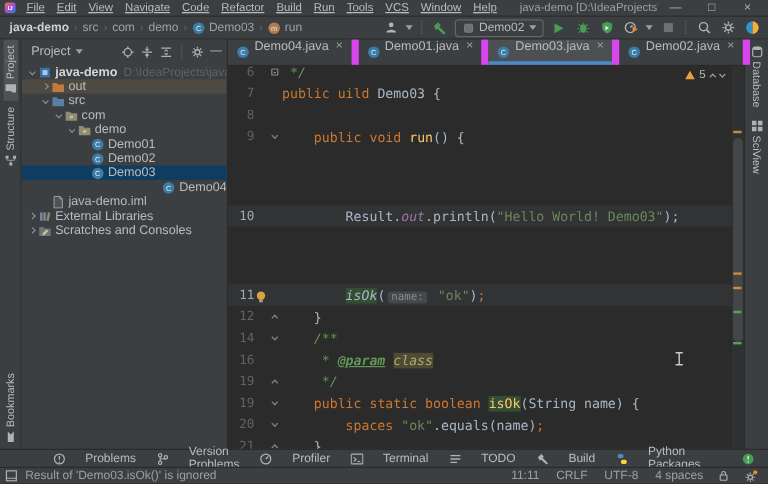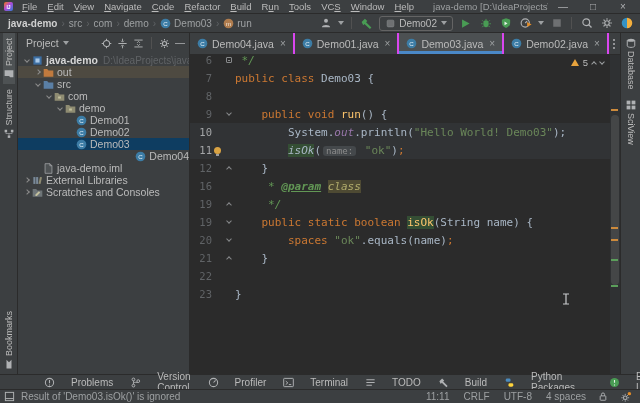--- a/index.html
+++ b/index.html
@@ -3,21 +3,21 @@
 <meta charset="utf-8">
 <style>
   * { box-sizing: border-box; margin: 0; padding: 0; }
   html,body { width: 640px; height: 403px; overflow: hidden; }
   body { font-family: "Liberation Sans", sans-serif; background:#2B2B2B; color:#BBBBBB; }
   #app { position:relative; width:640px; height:403px; display:flex; flex-direction:column; background:#3C3F41; }
 
   
   #titlebar { height:14px; flex:0 0 14px; display:flex; align-items:center; background:#3C3F41; border-bottom:1px solid #2B2B2B; padding:0 2px 0 3px; }
   #idea-logo { width:9px; height:9px; border-radius:2px; margin:0 4px 0 1px; background:linear-gradient(135deg,#F97A12 0%,#B04BDB 45%,#2F7BD6 100%); display:flex; align-items:center; justify-content:center; color:#fff; font-size:5px; font-weight:bold; }
-  #menubar { display:flex; }
+  #menubar { display:flex;text-decoration:underline; }
   .menu-item { font-size:9.5px; color:#BBBBBB; padding:0 5px; cursor:default; }
   .menu-item u { text-decoration:underline; }
   #win-title { margin-left:14px; font-size:9.5px; color:#9DA0A2; white-space:nowrap; overflow:hidden; flex:1; }
   .win-btn { width:30px; text-align:center; color:#AFB1B3; font-size:10px; line-height:13px; }
 
   
   #navbar { height:19px; flex:0 0 19px; display:flex; align-items:center; background:#3C3F41; border-bottom:1px solid #2B2B2B; padding:0 6px; }
   #breadcrumbs { display:flex; align-items:center; font-size:10px; color:#9DA0A2; }
   .crumb { display:flex; align-items:center; gap:3px; padding:0 2px; }
   .crumb.bold { color:#D0D0D0; font-weight:bold; }
@@ -51,31 +51,31 @@
   .chev { width:4px; height:4px; border-right:1.2px solid #8C8C8C; border-bottom:1.2px solid #8C8C8C; display:inline-block; }
   .chev.right { transform:rotate(-45deg); }
   .chev.down { transform:rotate(45deg); }
   .tree-ico { width:12px; flex:0 0 12px; display:flex; align-items:center; justify-content:center; margin-right:3px; }
   .tree-label.bold { font-weight:bold; color:#D5D5D5; }
   .tree-path { color:#606366; margin-left:5px; font-size:10px; }
 
   
   #editor { flex:1; display:flex; flex-direction:column; min-width:0; background:#2B2B2B; }
   #tabbar { height:22px; flex:0 0 22px; background:#3C3F41; display:flex; align-items:stretch; border-bottom:1px solid #2B2B2B; }
-  .tab { display:flex; align-items:center; gap:4px; padding:0 7px; font-size:10.5px; color:#BBBBBB; border-right:2px solid #d946ef; position:relative; }
+  .tab { display:flex; gap:4px; padding:0 7px; font-size:10.5px; color:#BBBBBB; border-right:6px solid #d946ef; position:relative; }
   .tab.active { background:#4C5052; }
   .tab.active::after { content:""; position:absolute; left:0; right:0; bottom:0; height:3px; background:#4A88C7; }
   .tab-close { color:#9DA0A2; font-size:10px; margin-left:2px; }
   #tab-kebab { margin-left:auto; width:16px; display:flex; align-items:center; justify-content:center; }
   .kebab-dots { width:2px; height:2px; border-radius:50%; background:#AFB1B3; box-shadow:0 -4px 0 #AFB1B3, 0 4px 0 #AFB1B3; }
 
   #code-wrap { position:relative; flex:1; overflow:hidden; }
   #code-lines { margin-top:-4px; }
   .code-line { height:18px; display:flex; align-items:center; font-family:"DejaVu Sans Mono","Liberation Mono",monospace; font-size:11px; white-space:pre; }
-  .code-line.caret { background:#313335; }
+  .code-line.caret { background:#313335;margin-top:48px; }
   .ln { width:22px; flex:0 0 22px; text-align:right; color:#606366; font-size:10.5px; }
   .code-line.caret .ln { color:#A4A6A8; }
   .gslot { width:11px; flex:0 0 11px; display:flex; align-items:center; justify-content:center; }
   .fslot { width:12px; flex:0 0 12px; display:flex; align-items:center; justify-content:center; position:relative; }
   .code-text { flex:1; }
   .fm-down { width:4px; height:4px; border-right:1.3px solid #87898B; border-bottom:1.3px solid #87898B; transform:rotate(45deg); margin-top:-2px; }
   .fm-up { width:4px; height:4px; border-right:1.3px solid #87898B; border-bottom:1.3px solid #87898B; transform:rotate(-135deg); margin-bottom:-2px; }
   .fm-box { width:6px; height:6px; border:1px solid #87898B; border-radius:1px; position:relative; }
   .fm-box::after { content:""; position:absolute; left:1px; right:1px; top:2px; border-top:1px solid #87898B; }
   .fm-pipe { position:absolute; left:50%; top:0; bottom:0; width:1px; background:#4E5152; }
@@ -529,26 +529,27 @@
             <span>Demo02.java</span>
             <span class="tab-close">×</span>
           </div>
           <div id="tab-kebab">
             <span class="kebab-dots"></span>
           </div>
         </div>
       <div id="code-wrap">
         <div id="code-lines">
             <div class="code-line"><span class="ln">6</span><span class="gslot"></span><span class="fslot"><span class="fm-box"></span></span><span class="code-text"><span class="seg-doc"> */</span></span></div>
-            <div class="code-line"><span class="ln">7</span><span class="gslot"></span><span class="fslot"></span><span class="code-text"><span class="seg-kw">public class </span><span class="seg-pl">Demo03 {</span></span></div>
+            <div class="code-line"><span class="ln">7</span><span class="gslot"></span><span class="fslot"></span><span class="code-text"><span class="seg-kw">public uild </span><span class="seg-pl">Demo03 {</span></span></div>
             <div class="code-line"><span class="ln">8</span><span class="gslot"></span><span class="fslot"></span><span class="code-text"></span></div>
             <div class="code-line"><span class="ln">9</span><span class="gslot"></span><span class="fslot"><span class="fm-down"></span></span><span class="code-text"><span class="seg-pl">    </span><span class="seg-kw">public void </span><span class="seg-mdecl">run</span><span class="seg-pl">() {</span></span></div>
-            <div class="code-line caret"><span class="ln">10</span><span class="gslot"></span><span class="fslot"><span class="fm-pipe"></span></span><span class="code-text"><span class="seg-pl">        System.</span><span class="seg-field">out</span><span class="seg-pl">.println(</span><span class="seg-str">"Hello World! Demo03"</span><span class="seg-pl">);</span></span></div>
+            <div class="code-line caret"><span class="ln">10</span><span class="gslot"></span><span class="fslot"><span class="fm-pipe"></span></span><span class="code-text"><span class="seg-pl">        Result.</span><span class="seg-field">out</span><span class="seg-pl">.println(</span><span class="seg-str">"Hello World! Demo03"</span><span class="seg-pl">);</span></span></div>
             <div class="code-line caret"><span class="ln">11</span><span class="gslot"><span class="bulb"></span></span><span class="fslot"><span class="fm-pipe"></span></span><span class="code-text"><span class="seg-pl">        </span><span class="seg-callit-hl">isOk</span><span class="seg-pl">(</span><span class="seg-inlay">name:</span><span class="seg-pl"> </span><span class="seg-str">"ok"</span><span class="seg-pl">)</span><span class="seg-semi">;</span></span></div>
             <div class="code-line"><span class="ln">12</span><span class="gslot"></span><span class="fslot"><span class="fm-up"></span></span><span class="code-text"><span class="seg-pl">    }</span></span></div>
+            <div class="code-line"><span class="ln">14</span><span class="gslot"></span><span class="fslot"><span class="fm-down"></span></span><span class="code-text"><span class="seg-pl">    </span><span class="seg-doc">/**</span></span></div>
             <div class="code-line"><span class="ln">16</span><span class="gslot"></span><span class="fslot"><span class="fm-pipe"></span></span><span class="code-text"><span class="seg-doc">     * </span><span class="seg-doctag">@param</span><span class="seg-pl"> </span><span class="seg-docval">class</span></span></div>
             <div class="code-line"><span class="ln">19</span><span class="gslot"></span><span class="fslot"><span class="fm-up"></span></span><span class="code-text"><span class="seg-doc">     */</span></span></div>
             <div class="code-line"><span class="ln">19</span><span class="gslot"></span><span class="fslot"><span class="fm-down"></span></span><span class="code-text"><span class="seg-pl">    </span><span class="seg-kw">public static boolean </span><span class="seg-mdecl-hl">isOk</span><span class="seg-pl">(String name) {</span></span></div>
             <div class="code-line"><span class="ln">20</span><span class="gslot"></span><span class="fslot"><span class="fm-down"></span></span><span class="code-text"><span class="seg-pl">        </span><span class="seg-kw">spaces </span><span class="seg-str">"ok"</span><span class="seg-pl">.equals(name)</span><span class="seg-semi">;</span></span></div>
             <div class="code-line"><span class="ln">21</span><span class="gslot"></span><span class="fslot"><span class="fm-up"></span></span><span class="code-text"><span class="seg-pl">    }</span></span></div>
             <div class="code-line"><span class="ln">22</span><span class="gslot"></span><span class="fslot"></span><span class="code-text"></span></div>
             <div class="code-line"><span class="ln">23</span><span class="gslot"></span><span class="fslot"></span><span class="code-text"><span class="seg-pl">}</span></span></div>
           </div>
         <div id="inspect-widget">
           <span class="warn-tri"></span>
@@ -609,21 +610,21 @@
       </span>
       <span class="bb-item">
         <span style="display: inline-flex; align-items: center;">
           <svg width="11" height="11" viewBox="0 0 16 16">
             <circle cx="5" cy="3.5" r="2" fill="none" stroke="#AFB1B3" stroke-width="1.4"></circle>
             <circle cx="5" cy="12.5" r="2" fill="none" stroke="#AFB1B3" stroke-width="1.4"></circle>
             <circle cx="12" cy="6" r="2" fill="none" stroke="#AFB1B3" stroke-width="1.4"></circle>
             <path d="M5 5.5v5M5 9c0-2.5 7-.5 7-1" fill="none" stroke="#AFB1B3" stroke-width="1.3"></path>
           </svg>
         </span>
-        <span>Version Control</span>
+        <span>Version Problems</span>
       </span>
       <span class="bb-item">
         <span style="display: inline-flex; align-items: center;">
           <svg width="11" height="11" viewBox="0 0 16 16">
             <circle cx="8" cy="8" r="6" fill="none" stroke="#AFB1B3" stroke-width="1.5"></circle>
             <path d="M8 8L11 5" stroke="#AFB1B3" stroke-width="1.5"></path>
           </svg>
         </span>
         <span>Profiler</span>
       </span>

